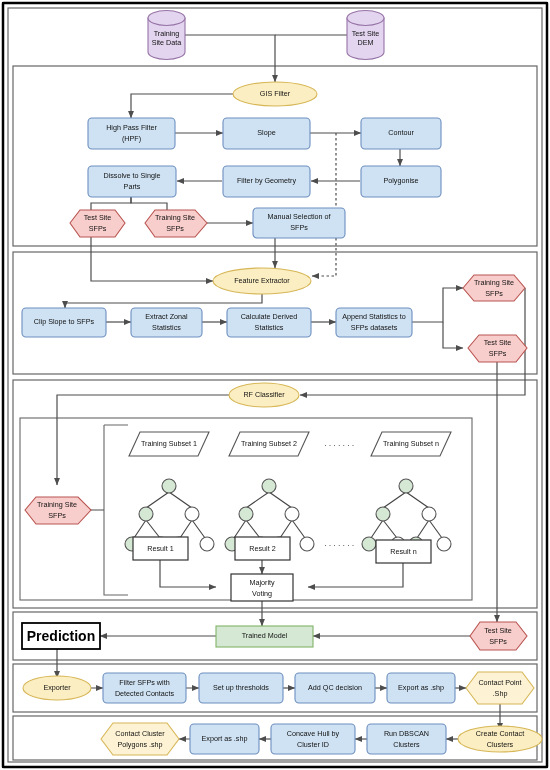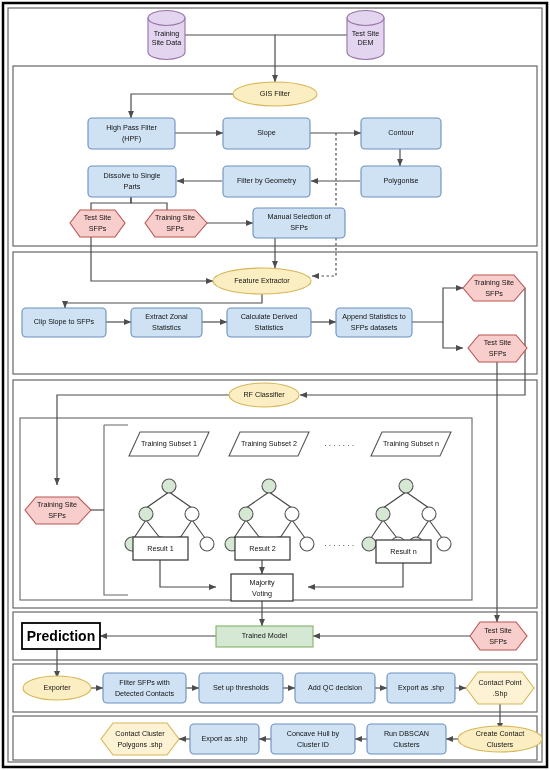--- a/index.html
+++ b/index.html
@@ -1,17 +1,17 @@
 <!DOCTYPE html>
 <html><head>
 <meta charset="utf-8">
 <style>
   html,body{margin:0;padding:0;background:#ffffff;}
   body{font-family:"Liberation Sans", sans-serif;}
-  #page{position:relative;width:550px;height:770px;overflow:hidden;background:#fff;}
+  #page{position:relative;width:550px;height:770px;overflow:hidden;background:#fff;border-radius:7px;}
   svg{display:block;}
   .nodeText{font-family:"Liberation Sans", sans-serif;font-size:7.2px;fill:#111111;text-anchor:middle;dominant-baseline:middle;}
   .predText{font-family:"Liberation Sans", sans-serif;font-size:14px;font-weight:bold;fill:#000;text-anchor:middle;dominant-baseline:middle;}
   .dots{font-family:"Liberation Sans", sans-serif;font-size:9px;fill:#555;text-anchor:middle;letter-spacing:1.6px;}
 </style>
 </head>
 <body>
 
 <div id="page">
 <svg width="550" height="770" viewBox="0 0 550 770" xmlns="http://www.w3.org/2000/svg">

